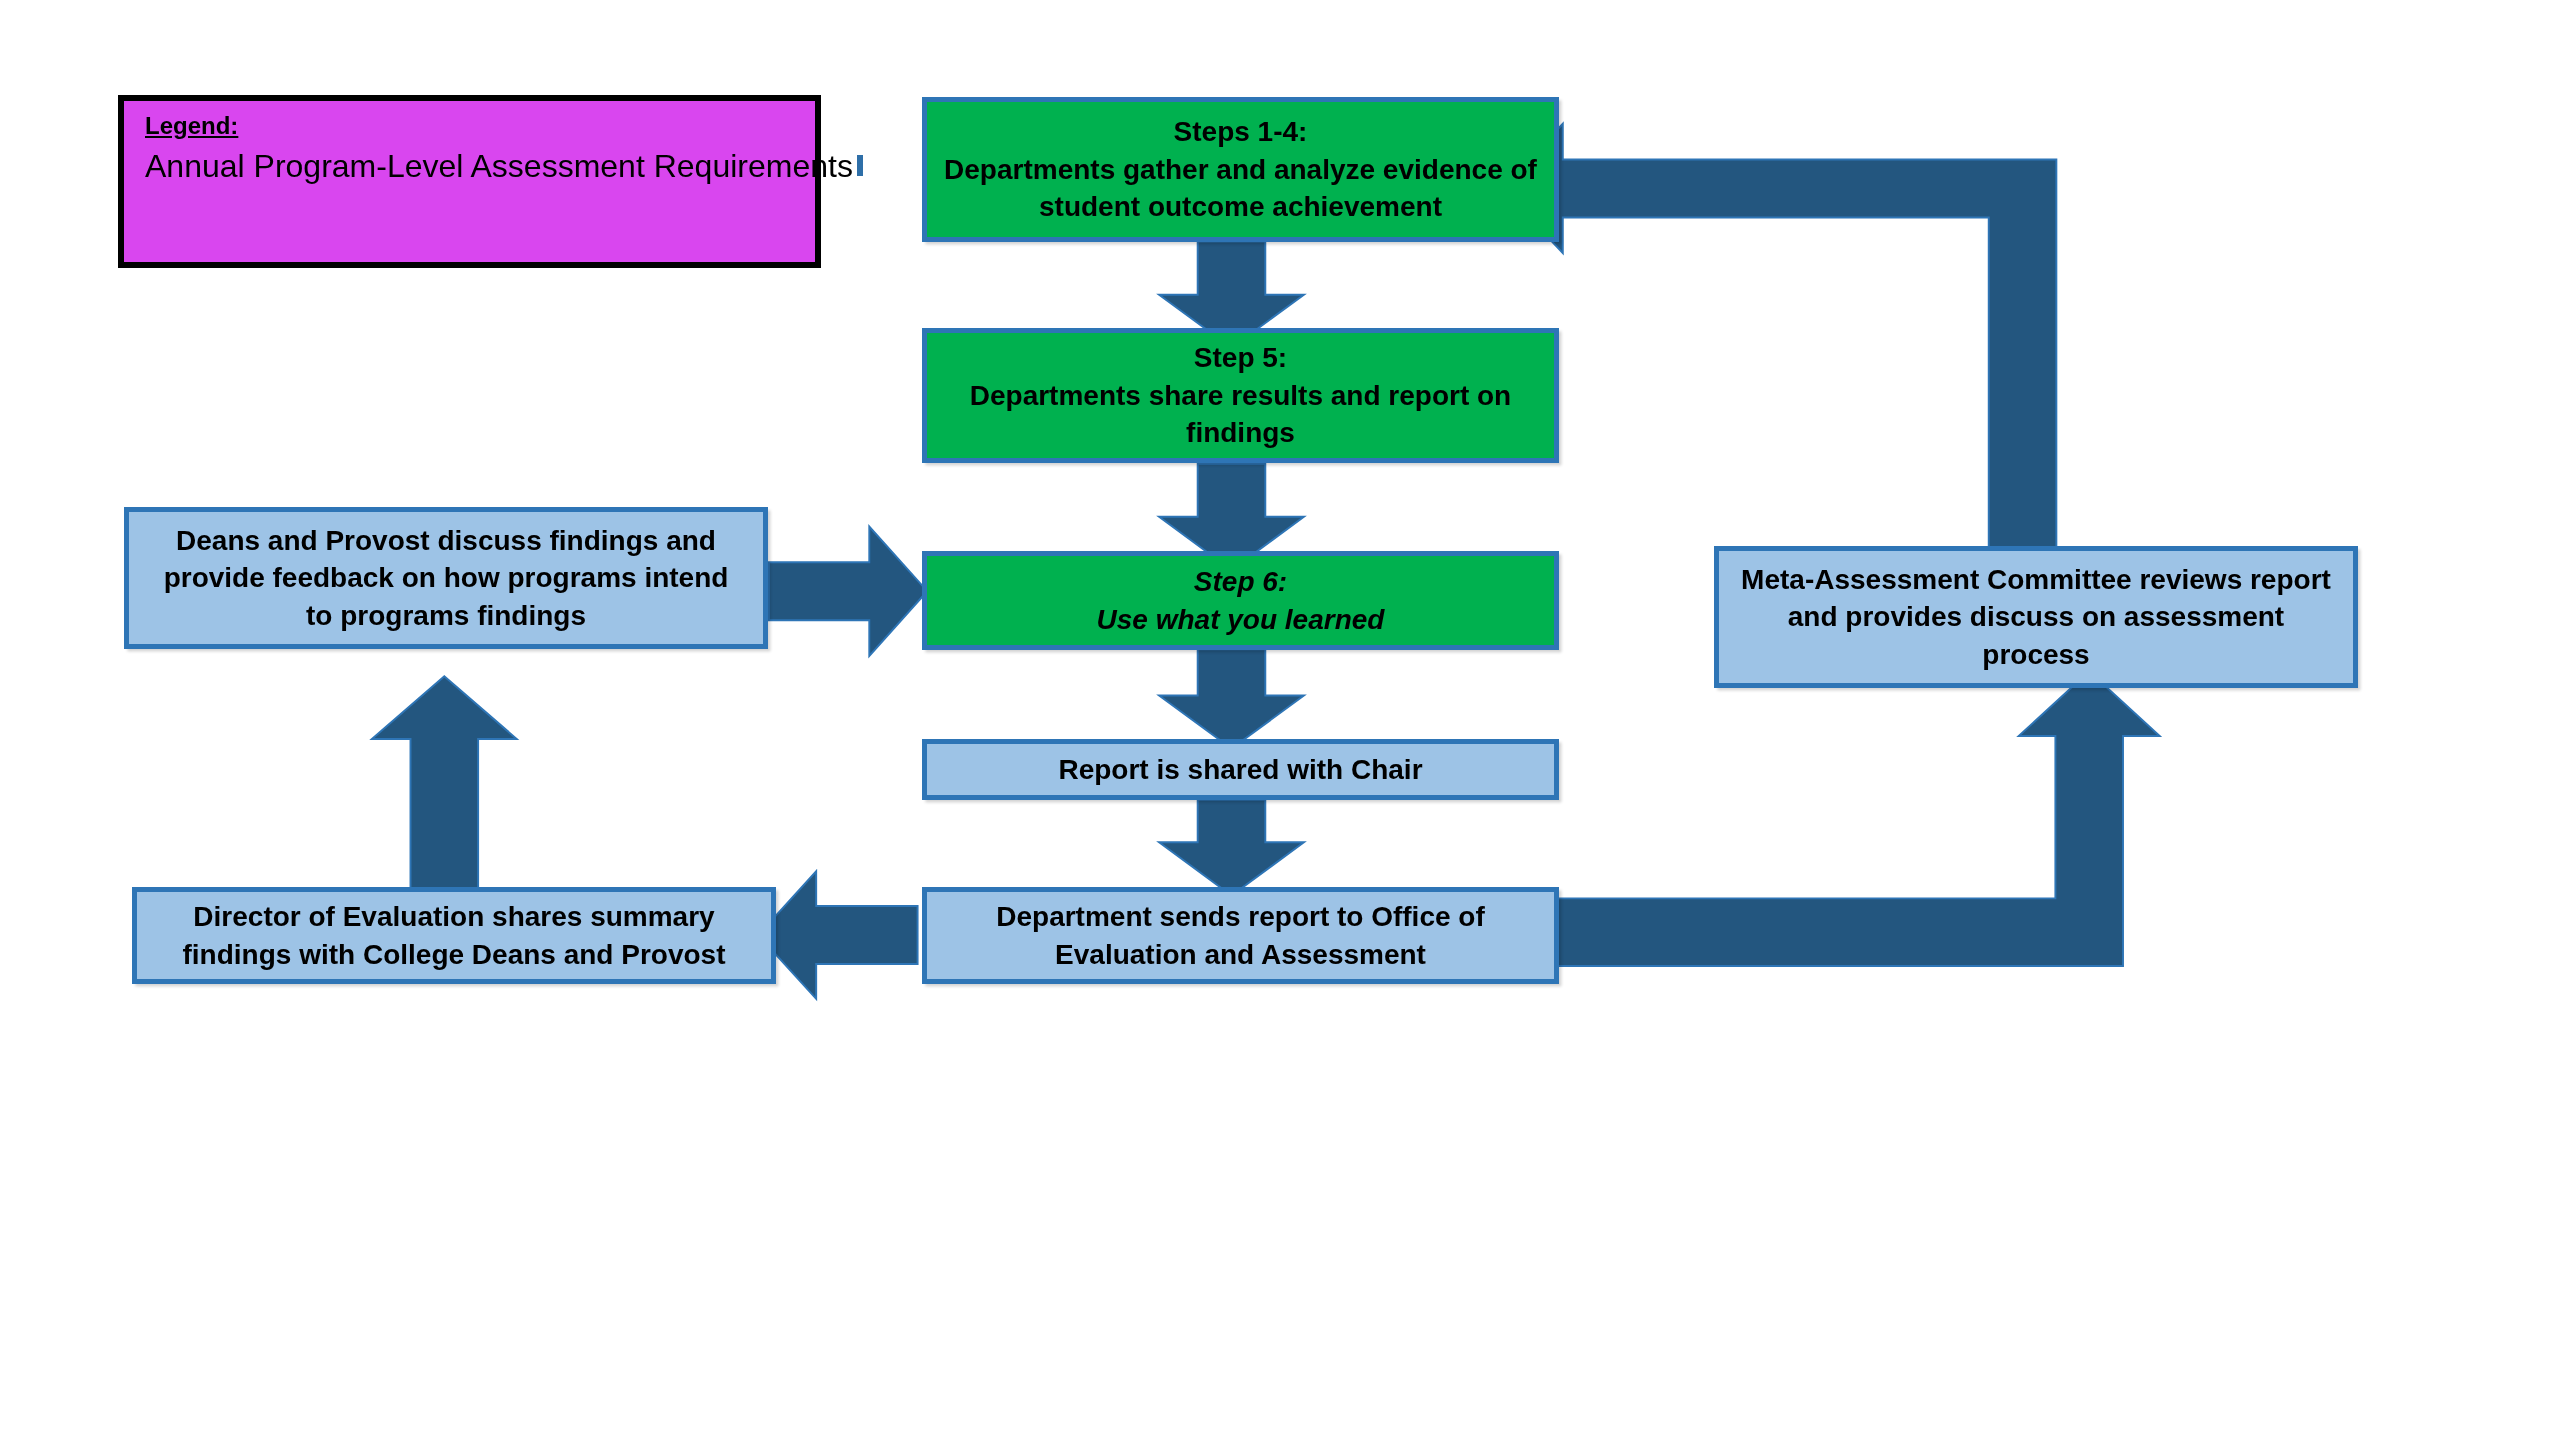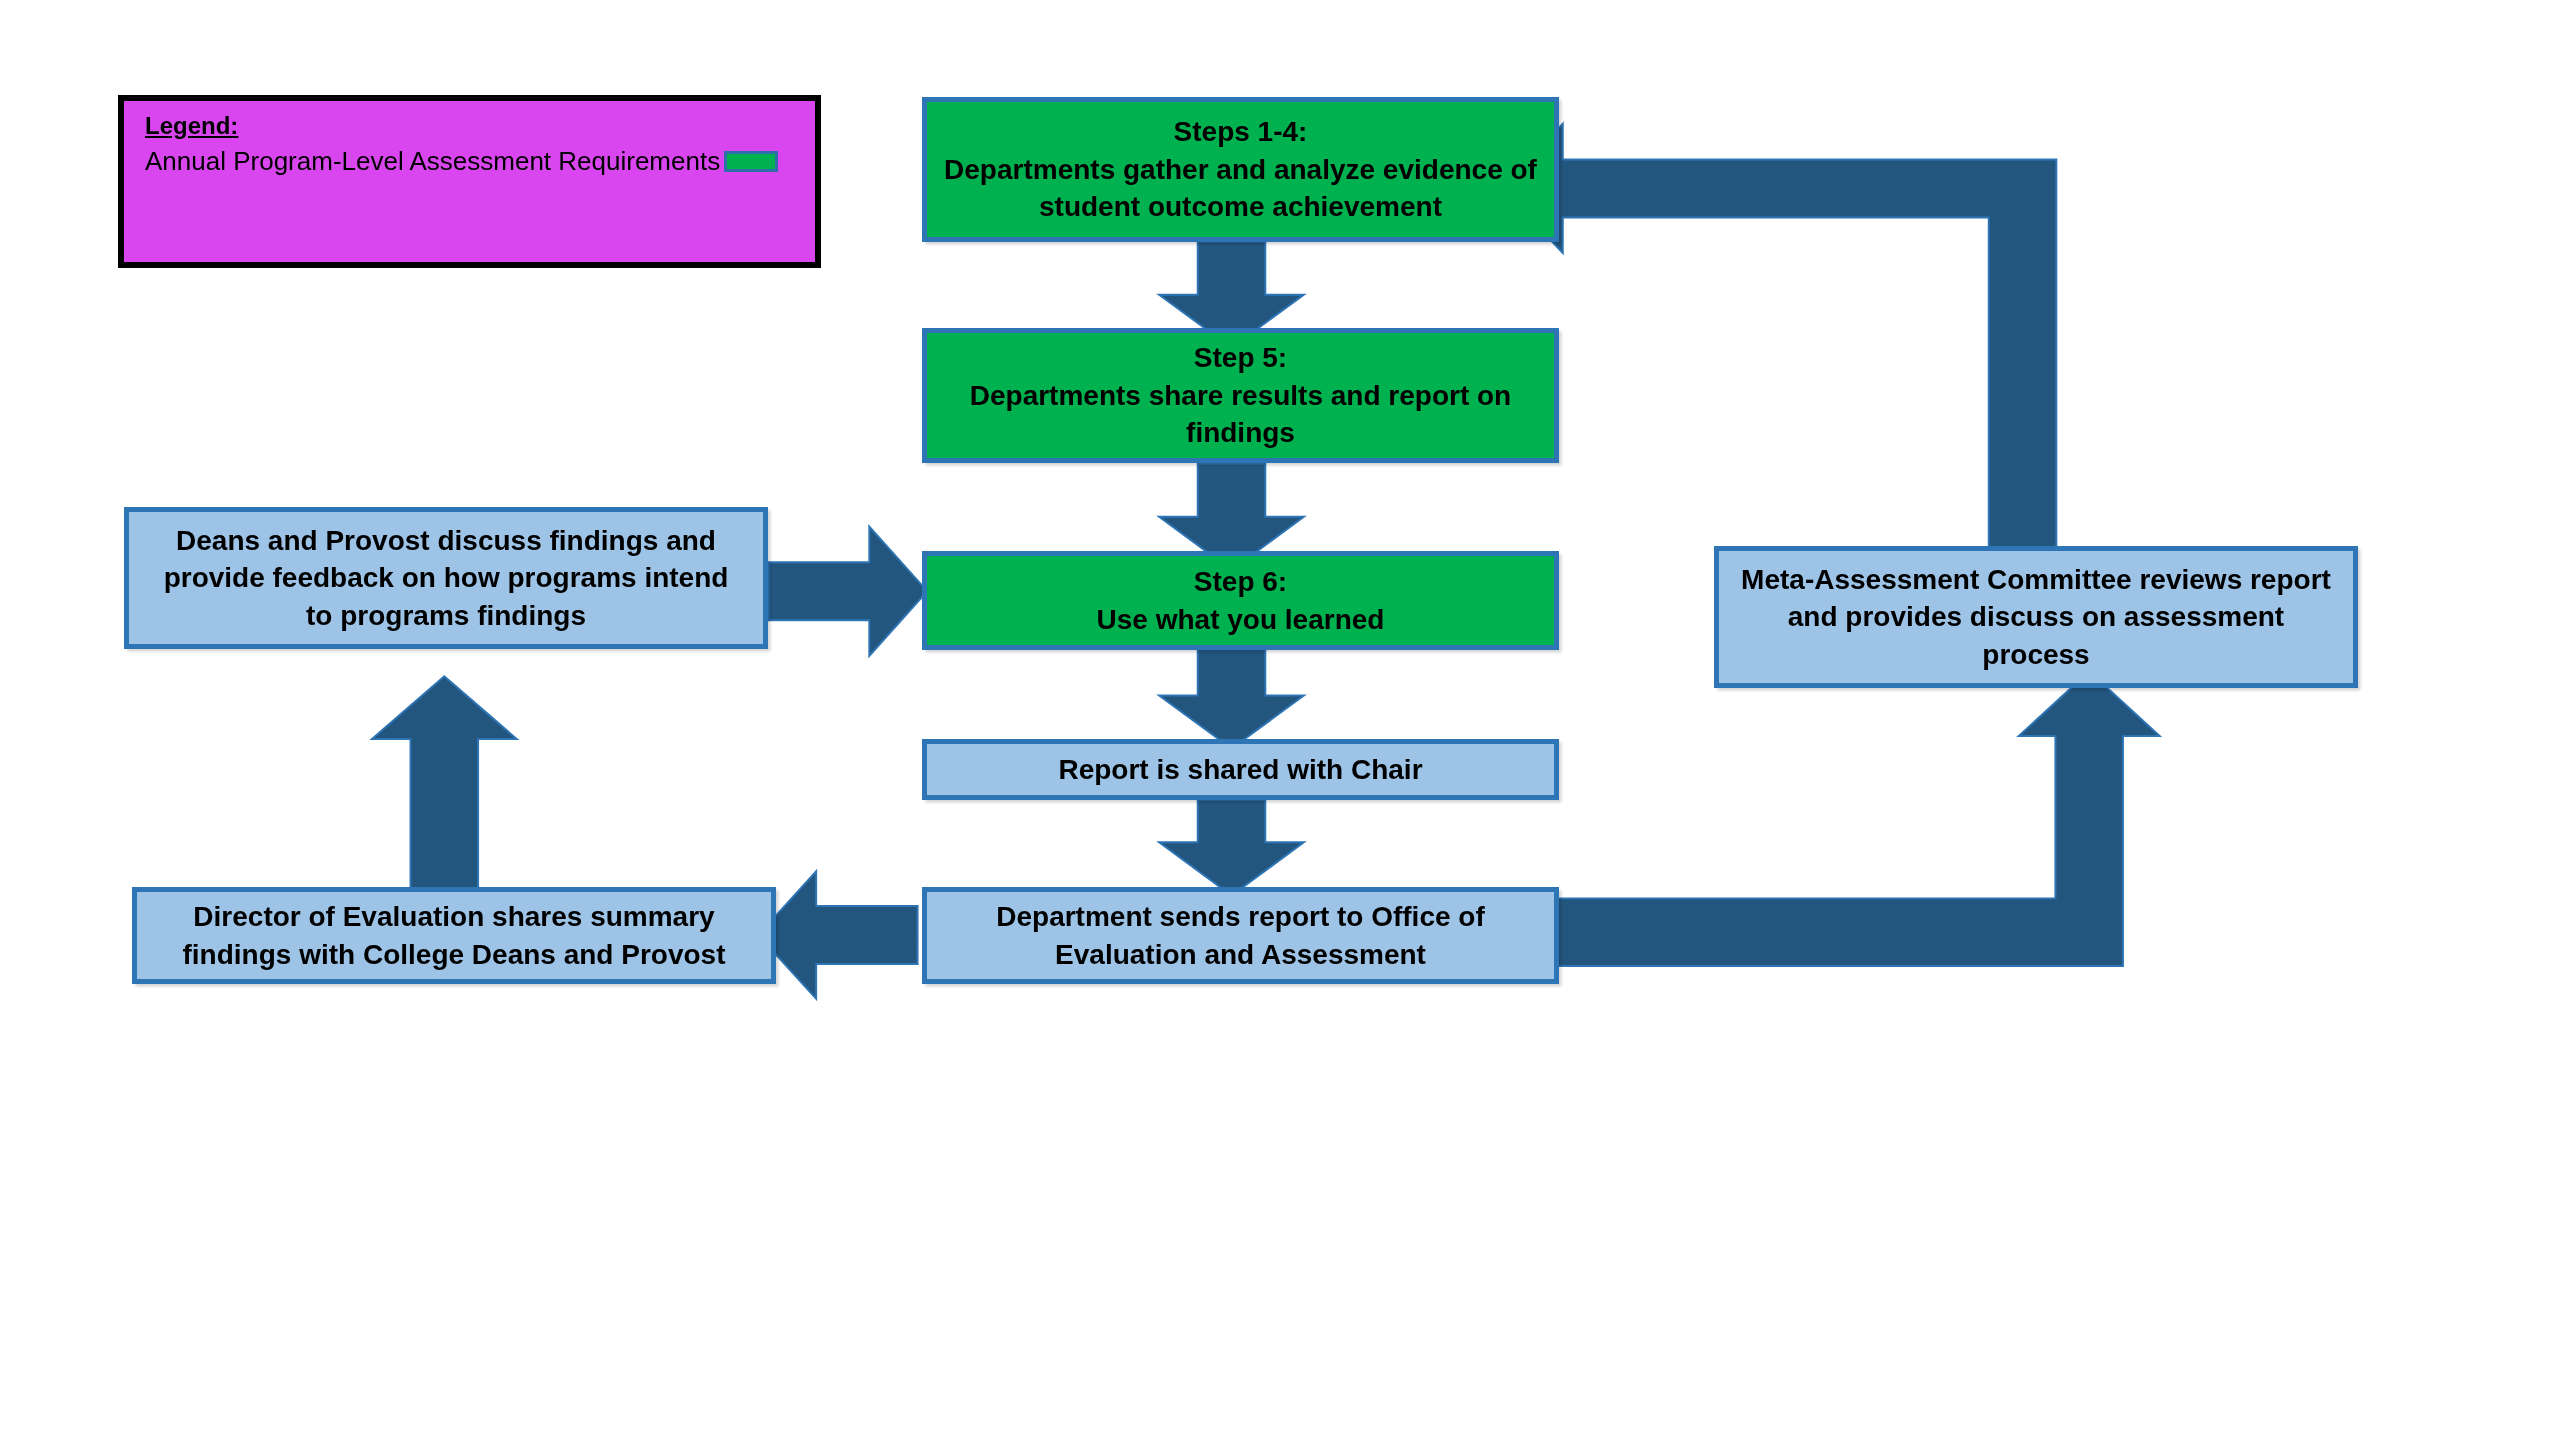--- a/index.html
+++ b/index.html
@@ -38,21 +38,21 @@
     font-size: 24px;
     font-weight: bold;
     color: #000000;
     text-decoration: underline;
     line-height: 1.25;
     margin-bottom: 1.9px;
   }
   .legend-row {
     display: flex;
     align-items: center;
-    font-size: 26px;
+    font-size: 32px;
     color: #000000;
     line-height: 1.45;
     white-space: nowrap;
   }
   .legend-label { flex: 0 0 auto; }
   .legend-swatch {
     width: 54px;
     height: 21px;
     border: 3.9px solid #2E6FA8;
     box-sizing: border-box;
@@ -135,21 +135,21 @@
   </div>
 
   <div class="node green" style="left:922px; top:328px; width:637px; height:135px;">
     <span class="txt">
       <span>Step 5:</span><br>
       <span>Departments share results and report on</span><br>
       <span>findings</span>
     </span>
   </div>
 
-  <div class="node green" style="left:922px; top:551px; width:637px; height:99px;">
+  <div class="node green" style="left:922px; top:551px; width:637px; height:99px;font-style:italic;">
     <span class="txt">
       <span>Step 6:</span><br>
       <span>Use what you learned</span>
     </span>
   </div>
 
   <div class="node blue" style="left:922px; top:739px; width:637px; height:61px;">
     <span class="txt">
       <span>Report is shared with Chair</span>
     </span>

